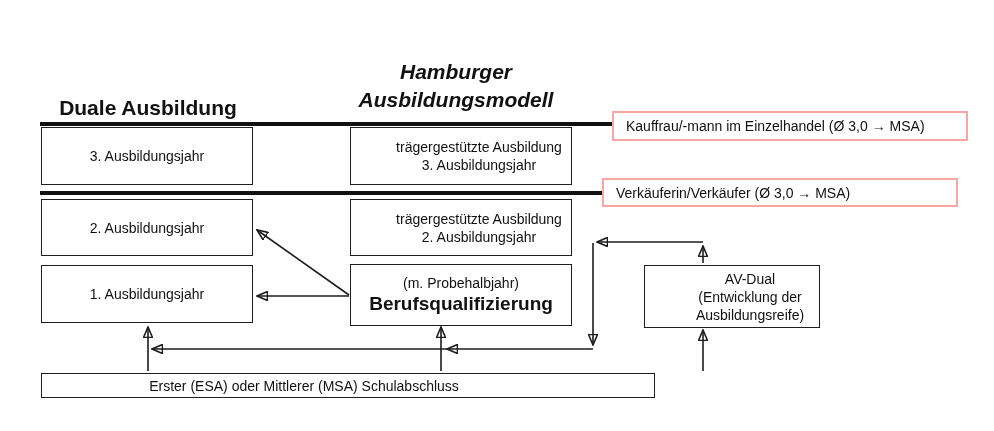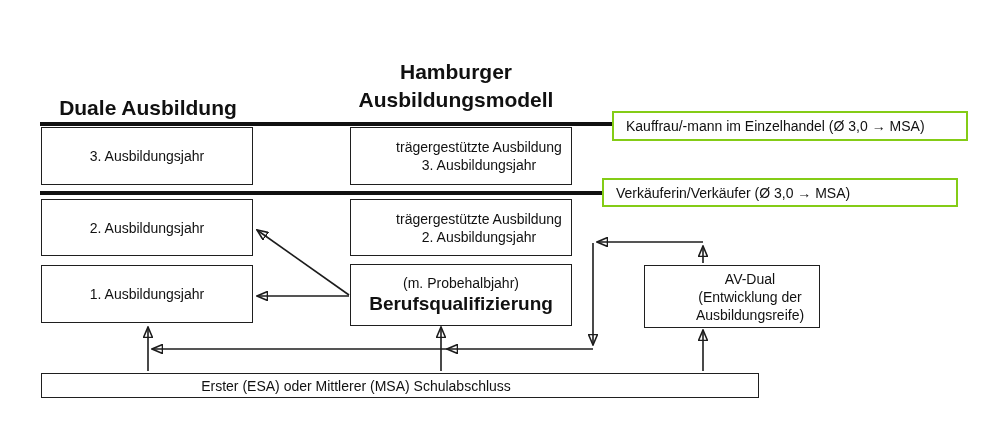--- a/index.html
+++ b/index.html
@@ -5,21 +5,21 @@
   html,body { margin:0; padding:0; background:#ffffff; }
   #canvas {
     position:relative; width:994px; height:431px; background:#ffffff;
     font-family:"Liberation Sans", sans-serif; color:#111111; overflow:hidden;
   }
   .heading {
     position:absolute; font-weight:bold; font-size:21px; line-height:28px;
     text-align:center; white-space:pre-line;
   }
   #heading-dual    { left:30px;  top:58px; width:236px;margin-top:36px; }
-  #heading-hamburg { left:340px; top:58px; width:232px; }
+  #heading-hamburg { left:340px; top:58px; width:232px;font-style:italic; }
 
   .box {
     position:absolute; box-sizing:border-box; background:#ffffff;
     border:1.5px solid #1f1f1f; display:flex; flex-direction:column;
     align-items:center; justify-content:center; text-align:center;
     font-size:14px; line-height:18px;
   }
   .ml { white-space:pre-line;padding-left:36px; }
 
   
@@ -30,30 +30,30 @@
   
   #box-year3-traeger { left:350px; top:127px; width:222px; height:58px; }
   #box-year2-traeger { left:350px; top:199px; width:222px; height:57px; }
   #box-bq            { left:350px; top:264px; width:222px; height:62px; }
   #bq-title    { font-weight:bold; font-size:19px; line-height:24px; }
   #bq-subtitle { font-size:14px; line-height:17px; }
 
   
   .cert-box {
     position:absolute; box-sizing:border-box; background:#ffffff;
-    border:2px solid #84cc16; display:flex; align-items:center;
+    border:2px solid #fca5a5; display:flex; align-items:center;
     font-size:14px; padding-left:12px;
   }
   #box-kauffrau  { left:612px; top:111px; width:356px; height:30px; }
   #box-verkauf   { left:602px; top:178px; width:356px; height:29px; }
   #box-avdual    { left:615px; top:265px; width:176px; height:63px;margin-left:29px; }
 
   
   #box-schule {
-    left:41px; top:373px; width:718px; height:25px;
+    left:41px; top:373px; width:614px; height:25px;
     padding-right:88px; line-height:14px;
   }
 
   .thickline { position:absolute; height:4px; background:#111111; }
   #thick-line-year3 { left:40px; top:122px; width:572px; }
   #thick-line-year2 { left:40px; top:191px; width:572px; }
 
   #arrows { position:absolute; left:0; top:0; width:994px; height:431px; pointer-events:none; }
   #arrows path { stroke:#1c1c1c; stroke-width:1.6; fill:none; }
 </style>

